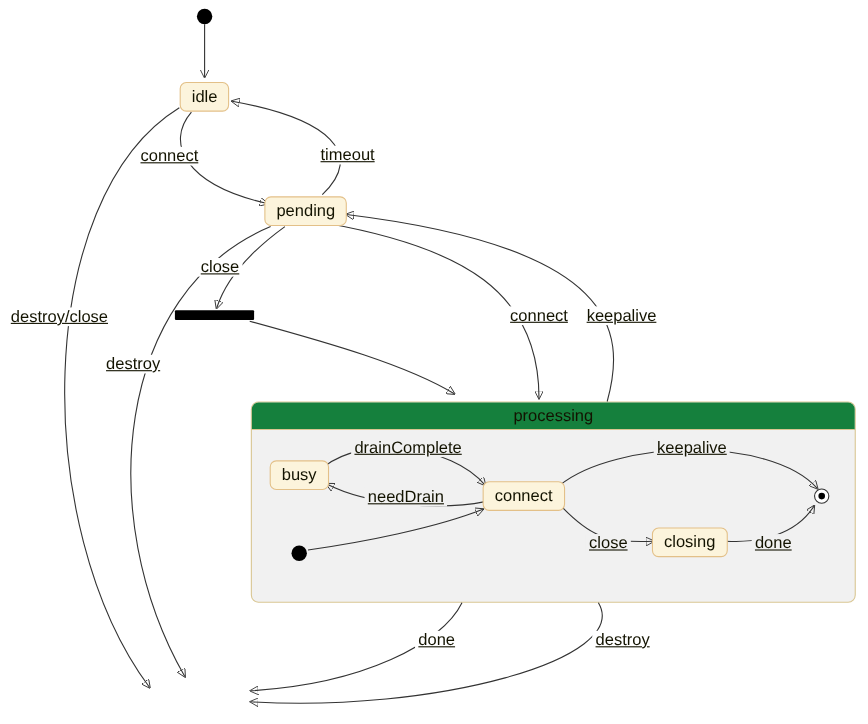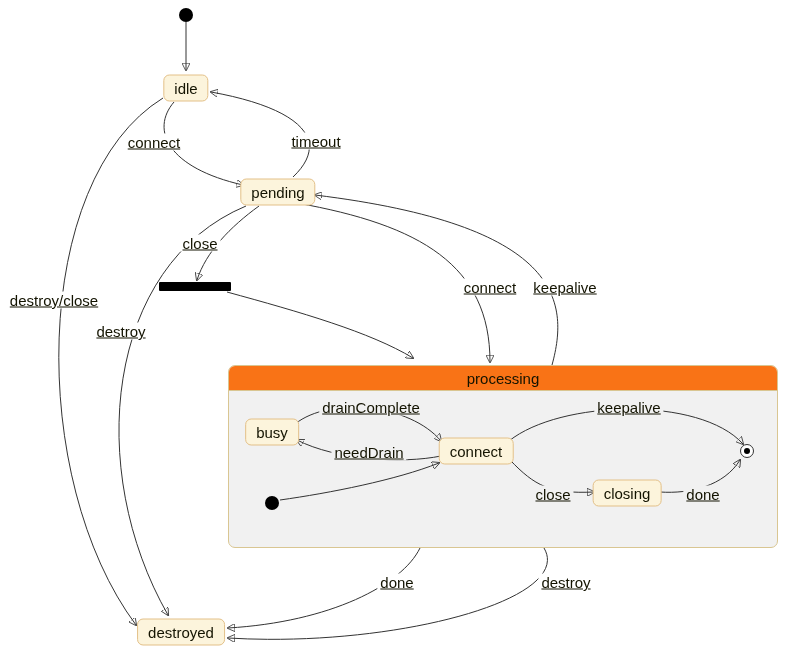--- a/index.html
+++ b/index.html
@@ -9,21 +9,21 @@
     font-family:"Liberation Sans", sans-serif;
     color:#131300;
   }
   .composite{
     position:absolute;left:228px;top:365px;width:550px;height:183px;
     box-sizing:border-box;
     border:1px solid #d9c692;border-radius:7px;
     background:#f1f1f1;z-index:1;
   }
   .composite-header{
-    height:24px;background:#f97316;border-bottom:1px solid #d9c692;
+    height:24px;background:#15803d;border-bottom:1px solid #d9c692;
     border-radius:6px 6px 0 0;
     display:flex;align-items:center;justify-content:center;
     font-size:15px;
   }
   .edges{position:absolute;left:0;top:0;z-index:2;}
   .edges path{fill:none;stroke:#333333;stroke-width:1;}
   .node{
     position:absolute;transform:translate(-50%,-50%);
     background:#fcf4dc;border:1px solid #e3c088;border-radius:6px;
     padding:4px 10px;font-size:15px;white-space:nowrap;z-index:3;
@@ -76,28 +76,27 @@
     <circle cx="272" cy="503" r="7" fill="#000000"></circle>
     <circle cx="747" cy="451" r="6.5" fill="#ffffff" stroke="#333333"></circle>
     <circle cx="747" cy="451" r="3" fill="#000000"></circle>
   </svg>
 
   <div class="node" style="left:186px;top:88px">idle</div>
   <div class="node" style="left:278px;top:192px">pending</div>
   <div class="node" style="left:272px;top:432px">busy</div>
   <div class="node" style="left:476px;top:451px">connect</div>
   <div class="node" style="left:627px;top:493px">closing</div>
-  <div class="node" style="left:181px;top:632px">destroyed</div>
 
   <div class="edge-label" style="left:154px;top:142px">connect</div>
   <div class="edge-label" style="left:316px;top:141px">timeout</div>
   <div class="edge-label" style="left:200px;top:243px">close</div>
   <div class="edge-label" style="left:490px;top:287px">connect</div>
   <div class="edge-label" style="left:565px;top:287px">keepalive</div>
-  <div class="edge-label" style="left:54px;top:300px">destroy/close</div>
+  <div class="edge-label" style="left:54px;top:288px">destroy/close</div>
   <div class="edge-label" style="left:121px;top:331px">destroy</div>
   <div class="edge-label" style="left:397px;top:582px">done</div>
   <div class="edge-label" style="left:566px;top:582px">destroy</div>
 
   <div class="edge-label inner" style="left:371px;top:407px">drainComplete</div>
   <div class="edge-label inner" style="left:369px;top:452px">needDrain</div>
   <div class="edge-label inner" style="left:629px;top:407px">keepalive</div>
   <div class="edge-label inner" style="left:553px;top:494px">close</div>
   <div class="edge-label inner" style="left:703px;top:494px">done</div>
 

